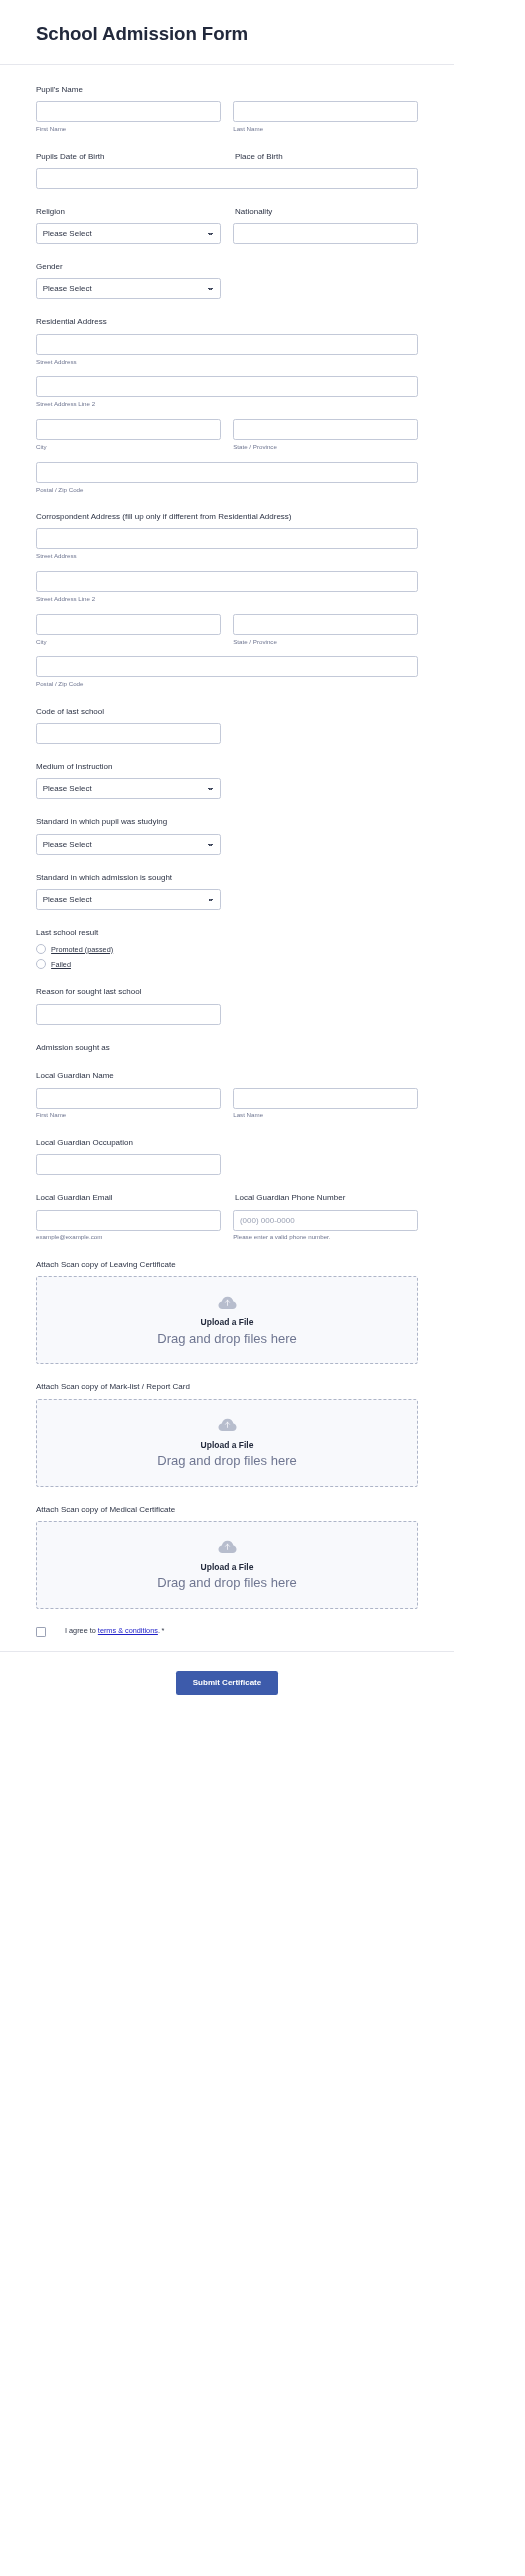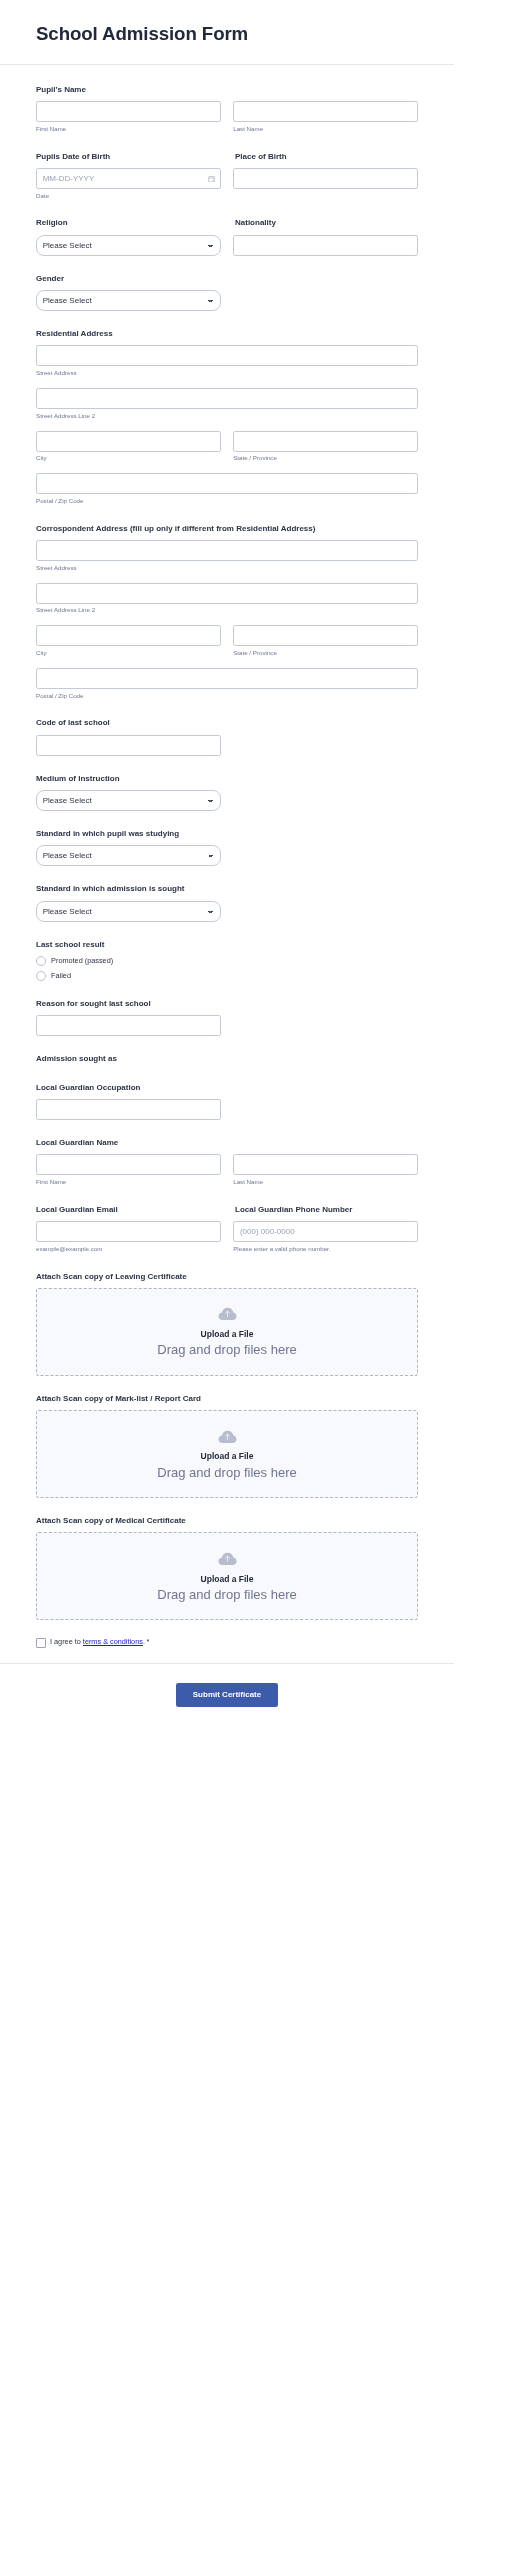--- a/index.html
+++ b/index.html
@@ -39,21 +39,21 @@
     padding: 19px 36px 0 36px;
   }
 
   .field {
     margin-bottom: 17px;
   }
 
   .field-label {
     display: block;
     font-size: 8px;
-    font-weight: bold;
+    font-weight: normal;
     color: #2c3345;
     line-height: 1.45;
     margin-bottom: 5.7px;
   }
   .sub-label {
     display: block;
     font-size: 6.2px;
     color: #6f7691;
     line-height: 1.4;
     margin-top: 2.8px;
@@ -81,21 +81,20 @@
     appearance: none;
     padding-right: 12px;
     background-image:
       linear-gradient(45deg, transparent 50%, #3a4258 50%),
       linear-gradient(135deg, #3a4258 50%, transparent 50%);
     background-position:
       calc(100% - 9px) 9px,
       calc(100% - 6.2px) 9px;
     background-size: 2.8px 2.8px, 2.8px 2.8px;
     background-repeat: no-repeat;
-    border-radius: 8px;
   }
 
   
   .date-wrap { position: relative; }
   .date-wrap .cal-icon {
     position: absolute;
     right: 5.7px;
     top: 50%;
     transform: translateY(-50%);
     width: 7.3px;
@@ -115,21 +114,21 @@
   
   .label-row {
     display: flex;
     gap: 16px;
     margin-bottom: 5.7px;
   }
   .label-row > .col { flex: 1 1 0; }
   .label-row .field-label { margin-bottom: 0; }
 
   
-  .radio-group { margin-top: 0; }
+  .radio-group { margin-top: 0; text-decoration: underline; }
   .radio-item {
     display: flex;
     align-items: center;
     gap: 5.1px;
     margin-bottom: 5.1px;
   }
   .radio-mark {
     width: 8px;
     height: 8px;
     border: 0.6px solid #b9bfd0;
@@ -170,21 +169,21 @@
   }
   .dz-sub {
     font-size: 13px;
     color: #6f7691;
   }
 
   
   .agreement {
     display: flex;
     align-items: flex-start;
-    gap: 4px;
+    gap: 19px;
     margin-top: 8px;
     margin-bottom: 14.7px;
   }
   .checkbox-mark {
     width: 8px;
     height: 8px;
     border: 0.6px solid #9aa1b4;
     border-radius: 1.1px;
     background: #fff;
     flex: 0 0 auto;
@@ -254,34 +253,20 @@
       <div class="label-row">
         <div class="col">
           <span class="field-label">Pupils Date of Birth</span>
         </div>
         <div class="col">
           <span class="field-label">Place of Birth</span>
         </div>
       </div>
       <div class="row">
         <div class="col">
-          <div class="date-wrap">
-            <input class="ctrl" type="text" placeholder="MM-DD-YYYY" style="">
-            <span class="cal-icon">
-              <svg viewBox="0 0 16 16" width="7.3" height="7.3" fill="none" stroke="currentColor" stroke-width="1.2">
-                <rect x="1.5" y="2.8" width="13" height="11.7" rx="1.3"></rect>
-                <path d="M1.5 6.2h13"></path>
-                <path d="M4.6 1.5v2.4M11.4 1.5v2.4"></path>
-                <path d="M9.3 11.2l1.4 1.5 2.6-2.9"></path>
-              </svg>
-            </span>
-          </div>
-          <span class="sub-label">Date</span>
-        </div>
-        <div class="col">
           <input class="ctrl" type="text" style="">
         </div>
       </div>
     </div>
 
     <div class="field">
       <div class="label-row">
         <div class="col">
           <span class="field-label">Religion</span>
         </div>
@@ -441,40 +426,40 @@
         </div>
         <div class="col"></div>
       </div>
     </div>
 
     <div class="field">
       <span class="field-label">Admission sought as</span>
     </div>
 
     <div class="field">
+      <span class="field-label">Local Guardian Name</span>
+      <div class="row">
+        <div class="col">
+          <input class="ctrl" type="text" style="">
+          <span class="sub-label">First Name</span>
+        </div>
+        <div class="col">
+          <input class="ctrl" type="text" style="">
+          <span class="sub-label">Last Name</span>
+        </div>
+      </div>
+    </div>
+
+    <div class="field">
       <span class="field-label">Local Guardian Occupation</span>
       <div class="row">
         <div class="col">
           <input class="ctrl" type="text" style="">
         </div>
         <div class="col"></div>
-      </div>
-    </div>
-
-    <div class="field">
-      <span class="field-label">Local Guardian Name</span>
-      <div class="row">
-        <div class="col">
-          <input class="ctrl" type="text" style="">
-          <span class="sub-label">First Name</span>
-        </div>
-        <div class="col">
-          <input class="ctrl" type="text" style="">
-          <span class="sub-label">Last Name</span>
-        </div>
       </div>
     </div>
 
     <div class="field">
       <div class="label-row">
         <div class="col">
           <span class="field-label">Local Guardian Email</span>
         </div>
         <div class="col">
           <span class="field-label">Local Guardian Phone Number</span>

